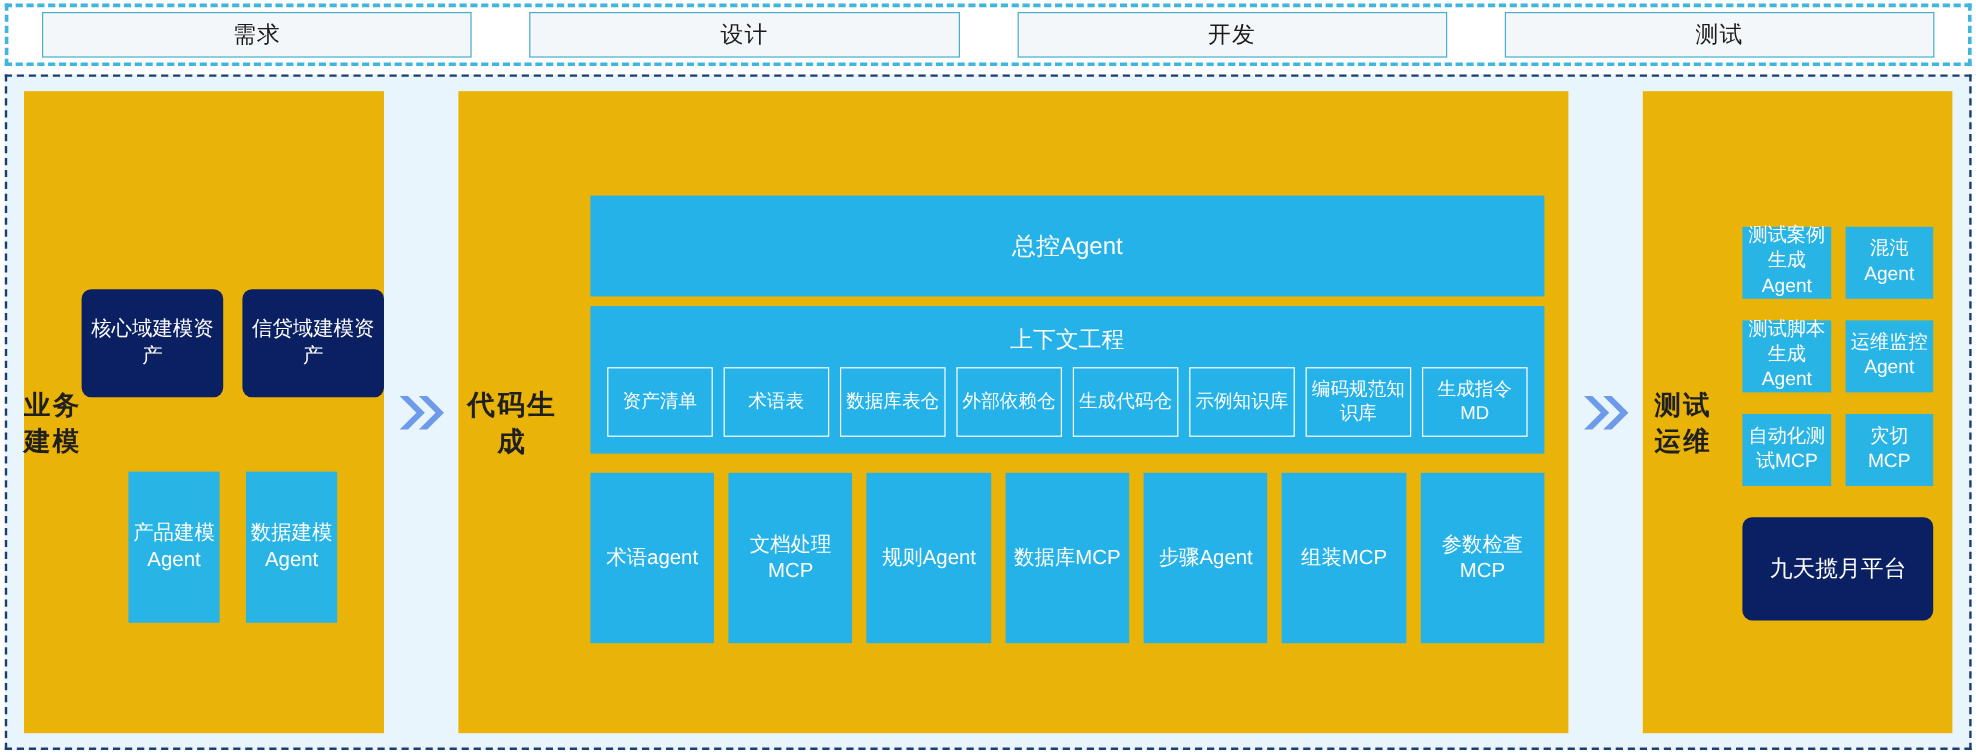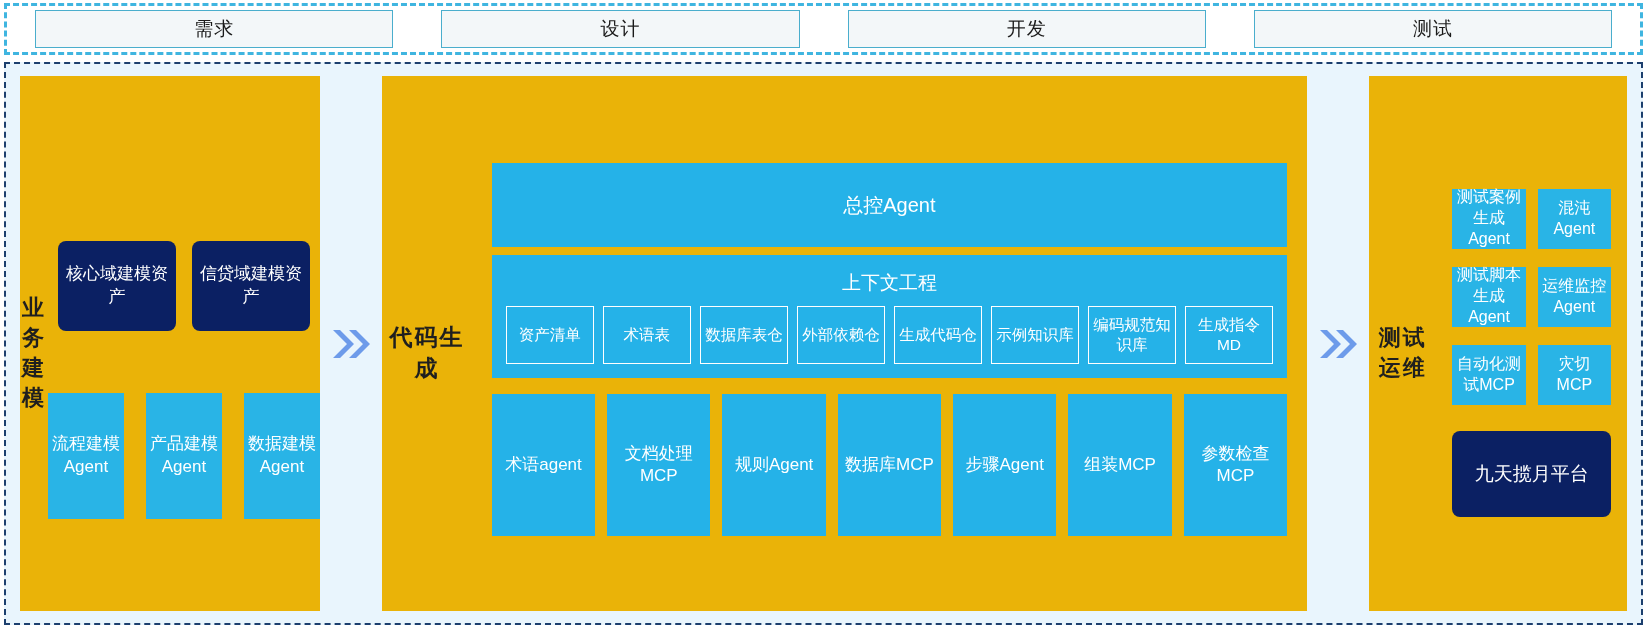--- a/index.html
+++ b/index.html
@@ -207,21 +207,20 @@
   <div class="main-region">
 
     <div class="panel panel-left">
       <div class="panel-title">业务建模</div>
       <div class="left-body">
         <div class="asset-row">
           <div class="asset-box">核心域建模资产</div>
           <div class="asset-box">信贷域建模资产</div>
         </div>
         <div class="agent-row">
-          <div class="agent-box">流程建模Agent</div>
           <div class="agent-box">产品建模Agent</div>
           <div class="agent-box">数据建模Agent</div>
         </div>
       </div>
     </div>
 
     <div class="arrow">
       <svg width="42" height="34" viewBox="0 0 42 34" aria-hidden="true">
         <path d="M3 3 L17 17 L3 31 L10 31 L24 17 L10 3 Z" fill="#6d9bea"></path>
         <path d="M19 3 L33 17 L19 31 L26 31 L40 17 L26 3 Z" fill="#6d9bea"></path>

